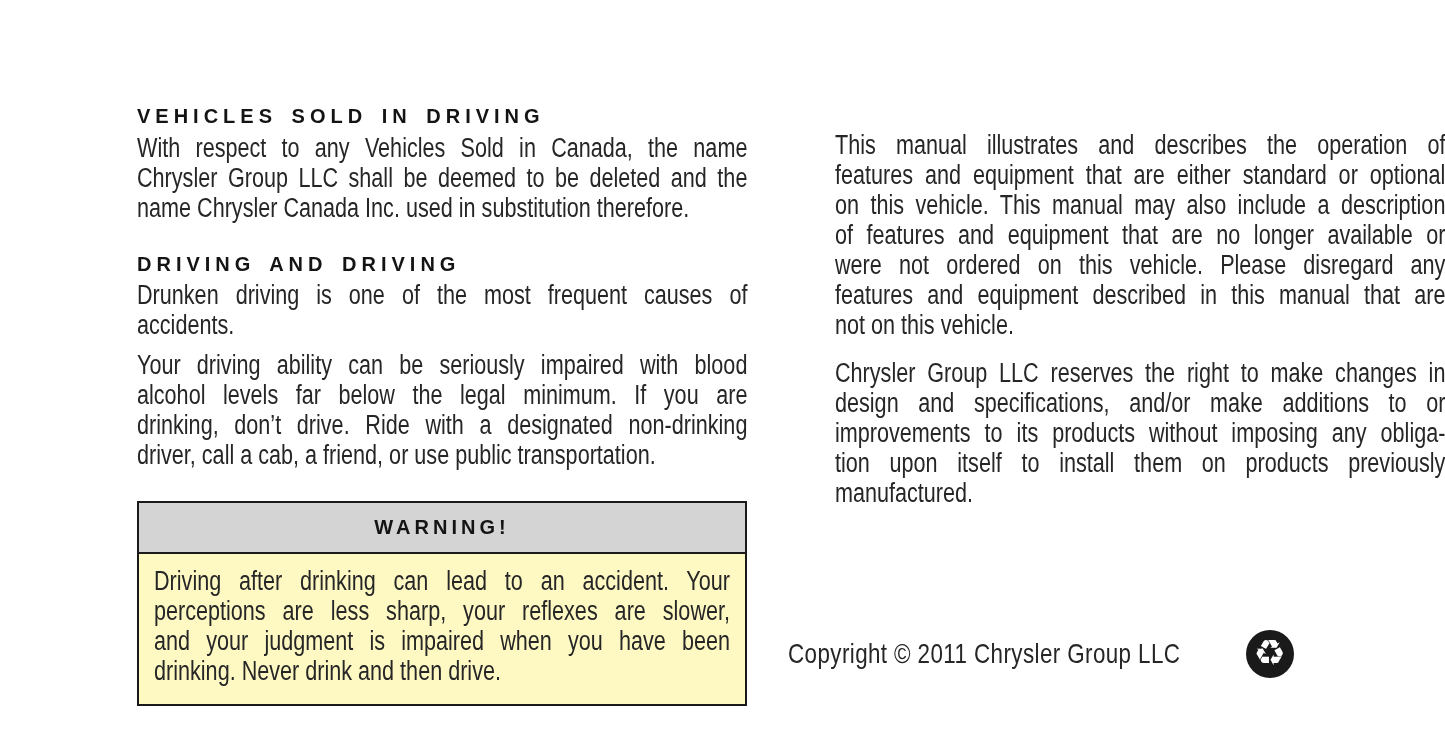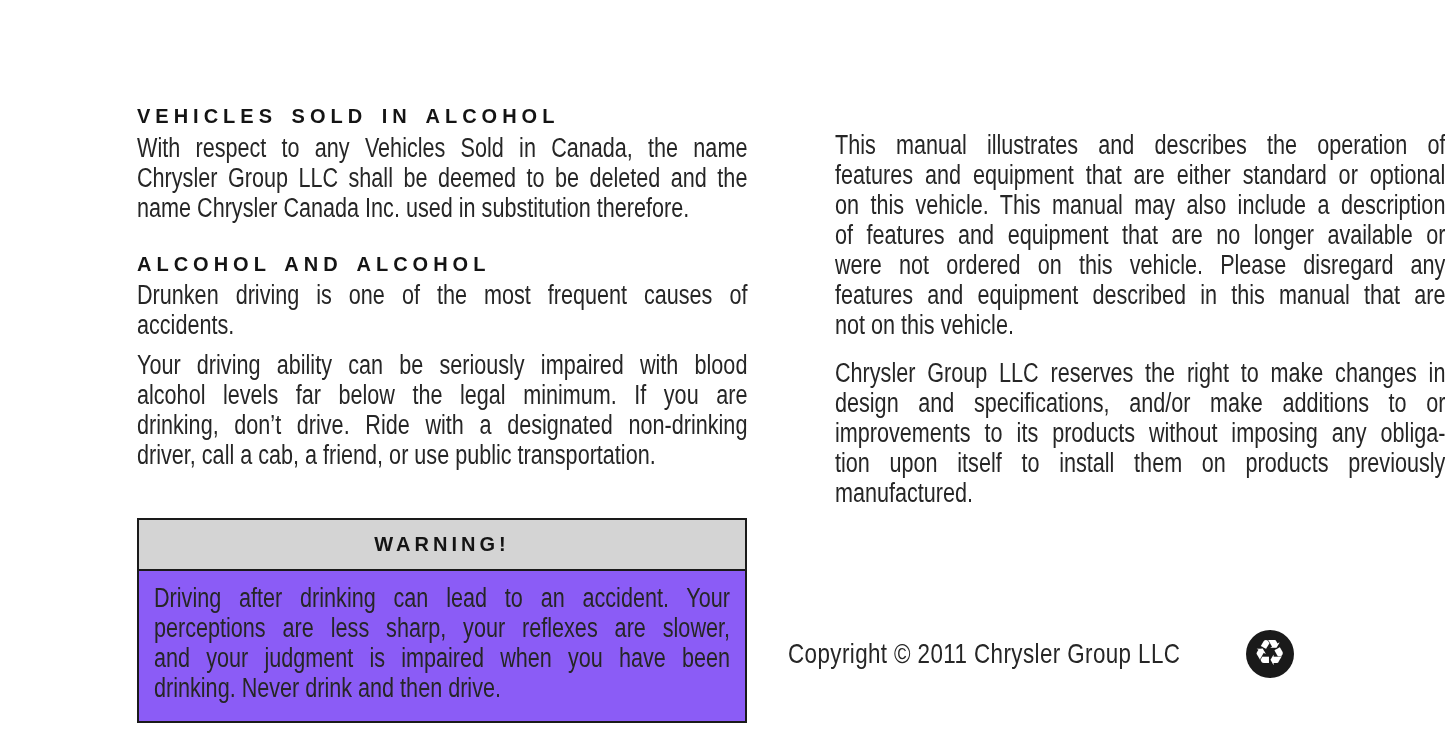--- a/index.html
+++ b/index.html
@@ -53,25 +53,25 @@
   }
   .jline { text-align: justify; text-align-last: justify; white-space: nowrap; }
   .jline.last { text-align-last: left; }
 
   #p-canada  { margin-top: 6px; }
   #h-alcohol { margin-top: 30px; }
   #p-drunken { margin-top: 5px; }
   #p-your    { margin-top: 10px; }
 
   .warning-box {
-    margin-top: 48px;
+    margin-top: 31px;
     width: 610px;
     box-sizing: border-box;
     border: 2px solid #1a1a1a;
-    background: #8b5cf6;
+    background: #fef9c3;
   }
   .warning-header {
     height: 49px;
     border-bottom: 2px solid #1a1a1a;
     background: #d4d4d4;
     display: flex;
     align-items: center;
     justify-content: center;
   }
   .warning-title {
@@ -123,29 +123,29 @@
     color: #ffffff;
     transform: translateY(-1px);
   }
 </style>
 </head>
 <body>
 
 <div class="page">
 
   <div class="col-left">
-    <h2 class="sec-heading">VEHICLES SOLD IN ALCOHOL</h2>
+    <h2 class="sec-heading">VEHICLES SOLD IN DRIVING</h2>
 
     <div id="p-canada" class="condensed">
         <div class="jline">With respect to any Vehicles Sold in Canada, the name</div>
         <div class="jline">Chrysler Group LLC shall be deemed to be deleted and the</div>
         <div class="jline last">name Chrysler Canada Inc. used in substitution therefore.</div>
       </div>
 
-    <h2 id="h-alcohol" class="sec-heading">ALCOHOL AND ALCOHOL</h2>
+    <h2 id="h-alcohol" class="sec-heading">DRIVING AND DRIVING</h2>
 
     <div id="p-drunken" class="condensed">
         <div class="jline">Drunken driving is one of the most frequent causes of</div>
         <div class="jline last">accidents.</div>
       </div>
 
     <div id="p-your" class="condensed">
         <div class="jline">Your driving ability can be seriously impaired with blood</div>
         <div class="jline">alcohol levels far below the legal minimum. If you are</div>
         <div class="jline">drinking, don’t drive. Ride with a designated non-drinking</div>

